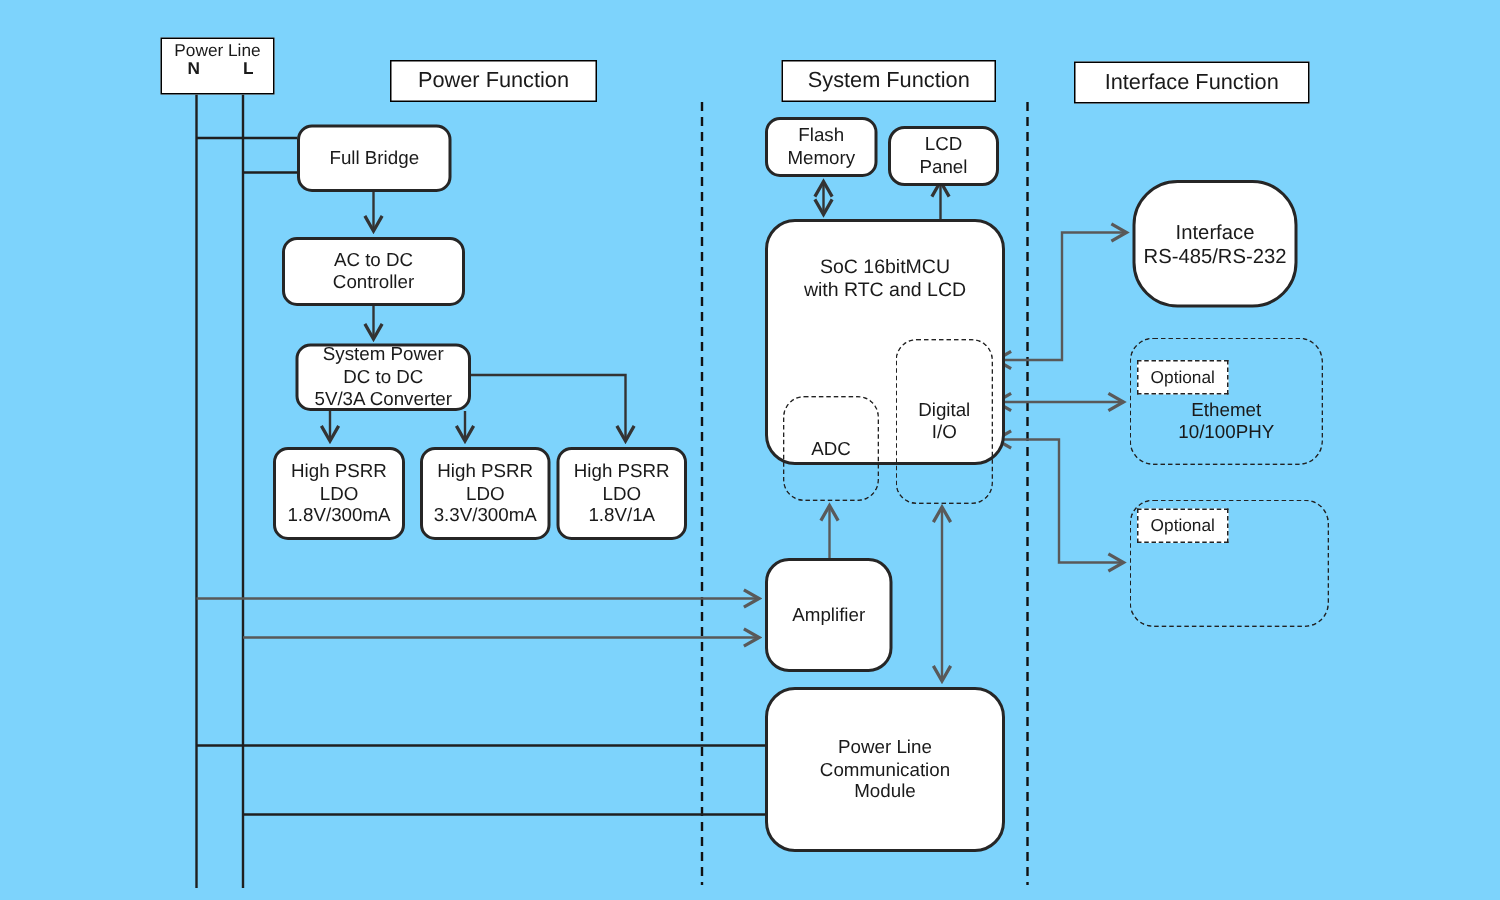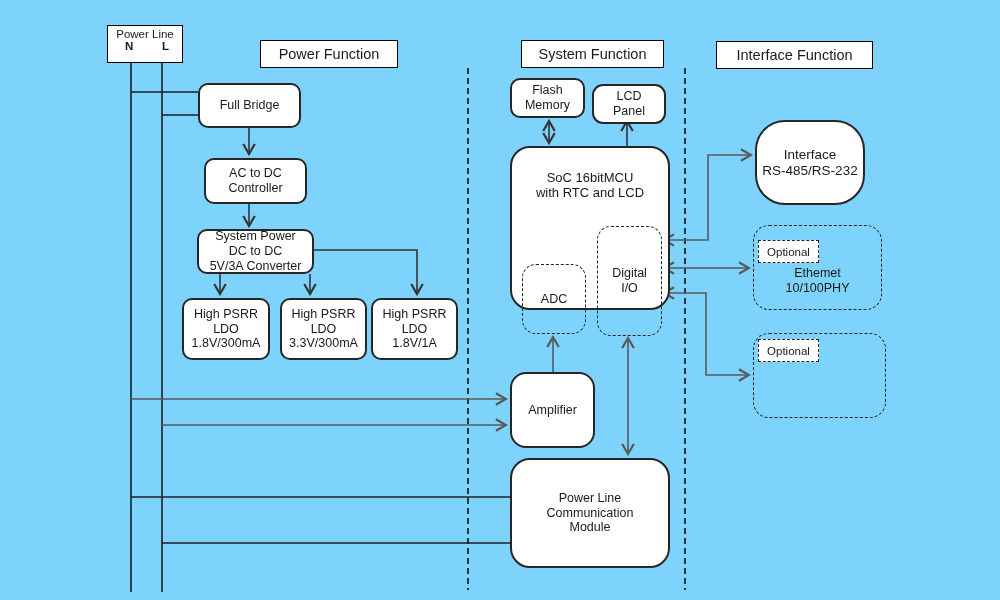--- a/index.html
+++ b/index.html
@@ -90,21 +90,21 @@
       <span>N</span>
       <span>L</span>
     </div>
   </div>
 
   <div class="abs tbox" style="left:260px;top:40px;width:138px;height:28px;">Power Function</div>
   <div class="abs tbox" style="left:507px;top:40px;width:143px;height:28px;margin-left:14px;">System Function</div>
   <div class="abs tbox" style="left:716px;top:41px;width:157px;height:28px;">Interface Function</div>
 
   <div class="abs box lbl" style="left:198px;top:83px;width:103px;height:45px;">Full Bridge</div>
-  <div class="abs box lbl" style="left:204px;top:158px;width:103px;height:46px;">AC to DC
+  <div class="abs box lbl" style="left:188px;top:158px;width:122px;height:46px;">AC to DC
 Controller</div>
   <div class="abs box lbl" style="left:197px;top:229px;width:117px;height:45px;">System Power
 DC to DC
 5V/3A Converter</div>
   <div class="abs box lbl" style="left:182px;top:298px;width:88px;height:62px;">High PSRR
 LDO
 1.8V/300mA</div>
   <div class="abs box lbl" style="left:280px;top:298px;width:87px;height:62px;">High PSRR
 LDO
 3.3V/300mA</div>

